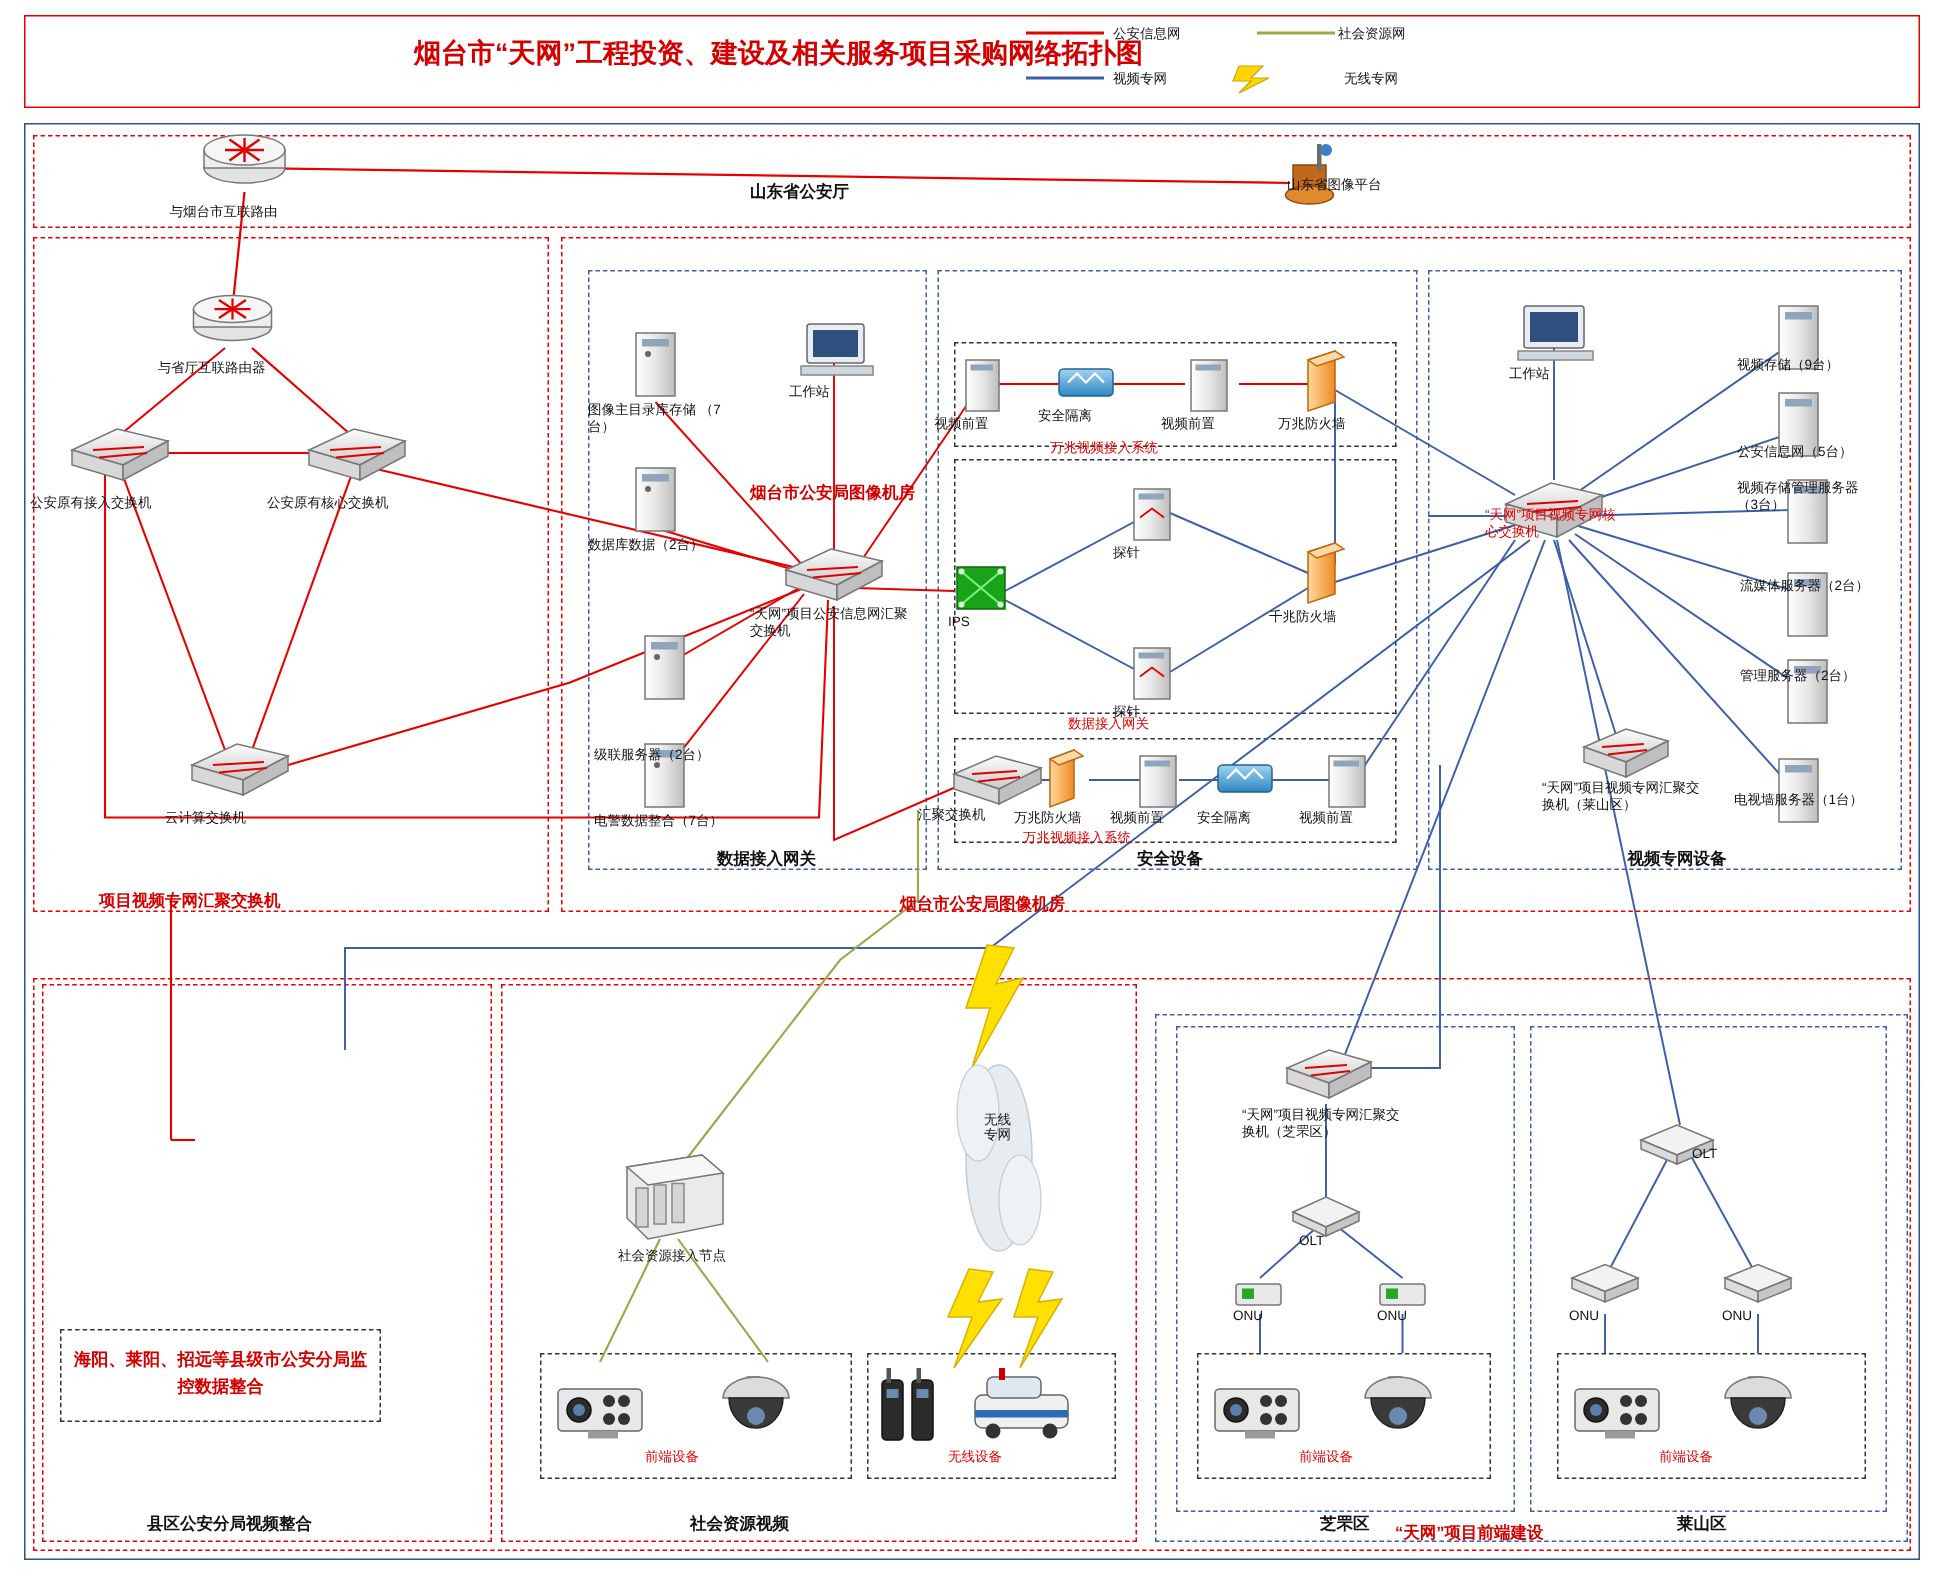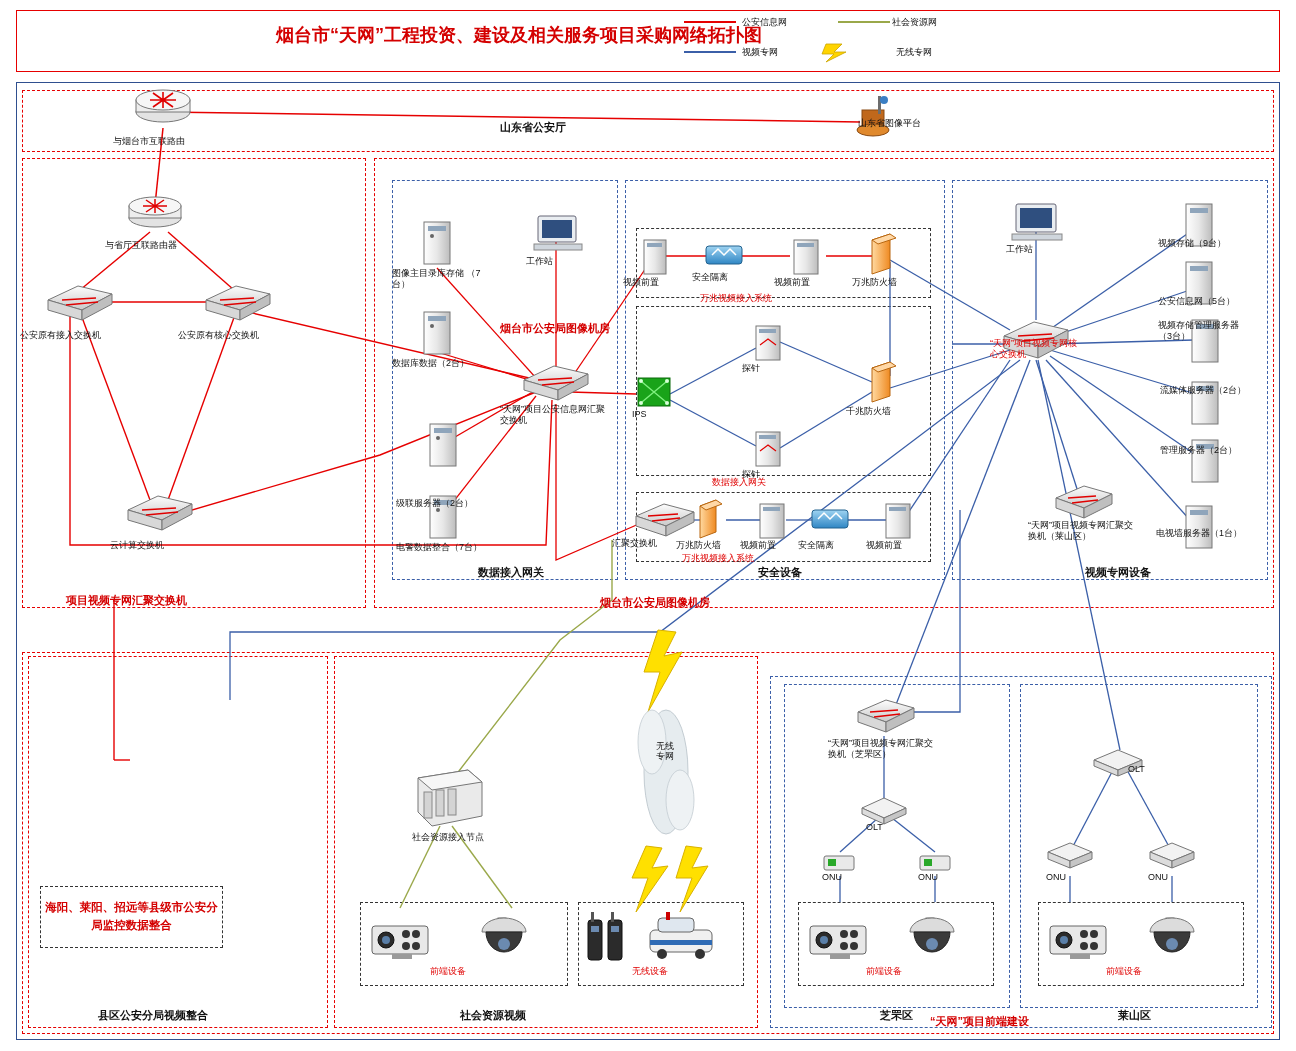--- a/index.html
+++ b/index.html
@@ -518,15 +518,15 @@
   <div class="lbl" style="left:822px;top:872px;width:34px;">ONU</div>
   <div class="lbl" style="left:918px;top:872px;width:34px;">ONU</div>
   <div class="lbl" style="left:1046px;top:872px;width:34px;">ONU</div>
   <div class="lbl" style="left:1148px;top:872px;width:34px;">ONU</div>
 
   <div class="lbl red" style="left:430px;top:966px;width:60px;">前端设备</div>
   <div class="lbl red" style="left:866px;top:966px;width:60px;">前端设备</div>
   <div class="lbl red" style="left:1106px;top:966px;width:60px;">前端设备</div>
   <div class="lbl red" style="left:632px;top:966px;width:60px;">无线设备</div>
 
-  <div class="infobox" style="left:40px;top:886px;width:183px;height:62px;">海阳、莱阳、招远等县级市公安分局监控数据整合</div>
+  <div class="infobox" style="left:40px;top:886px;width:214px;height:62px;">海阳、莱阳、招远等县级市公安分局监控数据整合</div>
 
 </div>
 
 </body></html>

